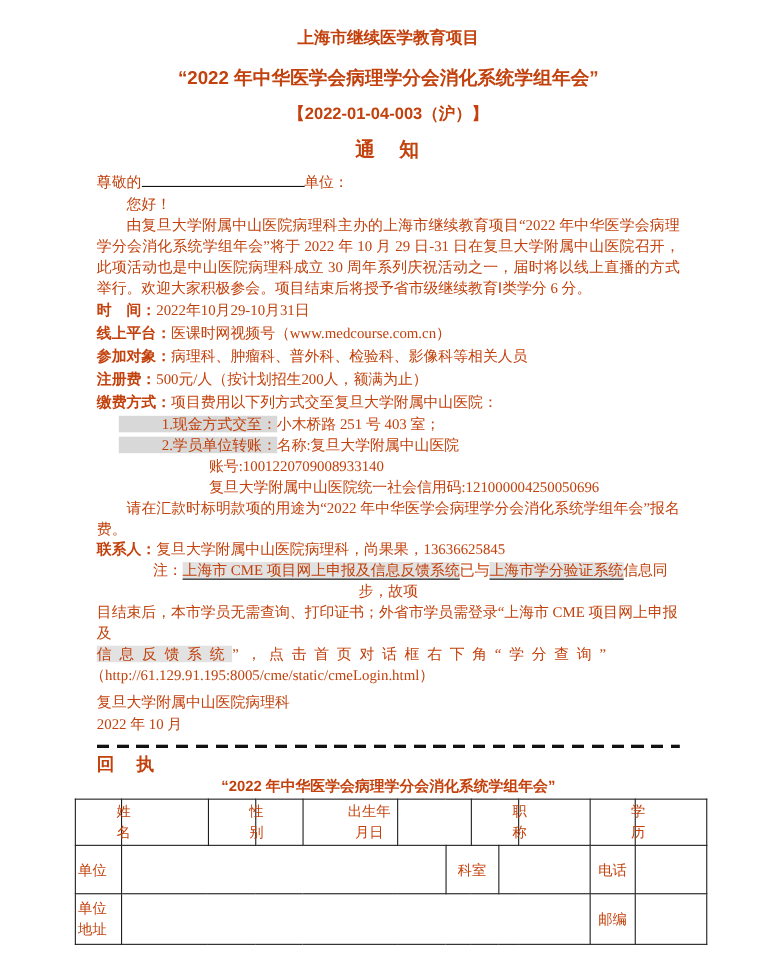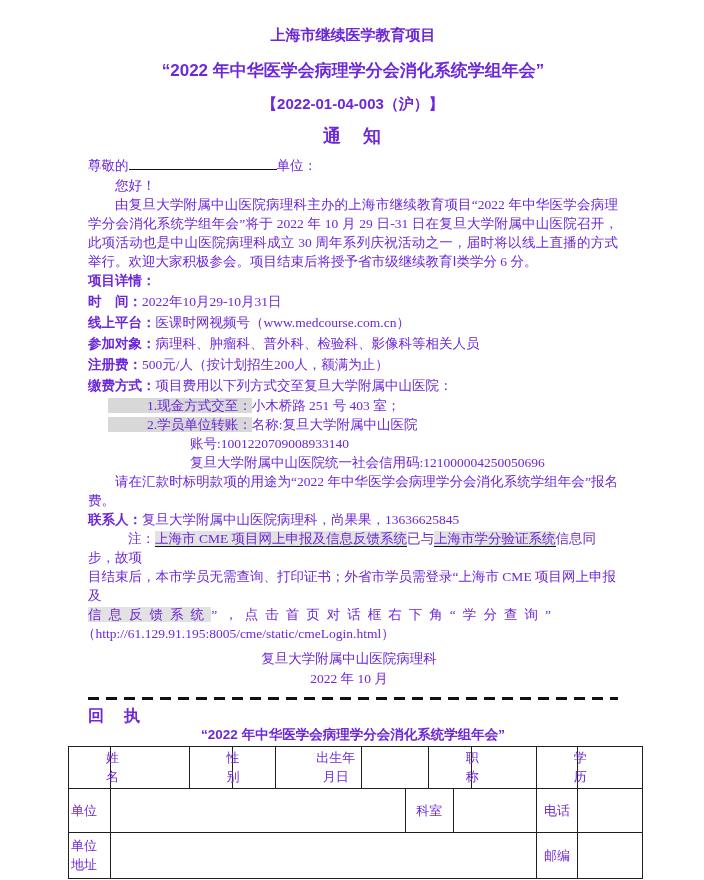--- a/index.html
+++ b/index.html
@@ -1,20 +1,20 @@
 <!DOCTYPE html>
 <html><head>
 <meta charset="utf-8">
 <style>
   * { margin: 0; padding: 0; box-sizing: border-box; }
   html, body { background: #ffffff; }
   .page {
     width: 704px; height: 880px; margin: 0 auto; background: #fff;
     font-family: "Liberation Serif", serif;
-    color: #6d28d9; overflow: hidden; position: relative;
+    color: #c2410c; overflow: hidden; position: relative;
   }
   .content { padding: 26px 86px 0 88px; font-size: 13.5px; line-height: 19px; }
   .hei { font-family: "Liberation Sans", sans-serif; font-weight: bold; }
 
   .title1 { text-align: center; font-size: 15px; line-height: 18px; }
   .title2 { text-align: center; font-size: 17px; line-height: 22px; margin-top: 16px; }
   .code   { text-align: center; font-size: 15px; line-height: 20px; margin-top: 12px; }
   .notice-title { text-align: center; font-size: 18px; line-height: 24px; margin-top: 10px; letter-spacing: 2px; }
 
   .salutation { margin-top: 8px; line-height: 20px; }
@@ -28,26 +28,26 @@
 
   .pay-line { line-height: 19px; padding-left: 20px; }
   .hl-dark { background: #d8d8d8; padding-left: 39px; }
   .hl-light { background: #e2e2e2; }
   .acct-line { line-height: 19px; padding-left: 102px; }
 
   .remit { text-align: justify; text-indent: 2em; }
   .contact-line { line-height: 19px; }
 
   .note-line { line-height: 19px; }
-  .note-l1 { text-indent: 40px; }
+  .note-l1 { text-indent: 40px; text-align: center; }
   .u { border-bottom: 1px solid #111; }
   .note-l3 { letter-spacing: 0.52em; }
   .note-l4 { margin-left: -6px; }
 
-  .signature { margin-top: 6px; text-align: center; padding-right: 8px; line-height: 20px; }
+  .signature { margin-top: 6px; text-align: left; padding-right: 8px; line-height: 20px; }
 
   .dashed-sep {
     margin-top: 8px; height: 2.5px; width: 100%;
     background: repeating-linear-gradient(90deg, #111 0 11px, transparent 11px 18px);
   }
 
   .receipt-heading { text-align: left; font-size: 16px; line-height: 20px; margin-top: 6px; letter-spacing: 2px; }
   .receipt-subtitle { text-align: center; font-size: 13.5px; line-height: 17px; }
 
   table.receipt {
@@ -75,21 +75,20 @@
     <div class="notice-title hei">通　知</div>
 
     <div class="salutation">
       <span>尊敬的</span><span class="blank-underline"></span><span>单位：</span>
     </div>
 
     <div class="greeting">您好！</div>
 
     <div class="intro">由复旦大学附属中山医院病理科主办的上海市继续教育项目“2022 年中华医学会病理学分会消化系统学组年会”将于 2022 年 10 月 29 日-31 日在复旦大学附属中山医院召开，此项活动也是中山医院病理科成立 30 周年系列庆祝活动之一，届时将以线上直播的方式举行。欢迎大家积极参会。项目结束后将授予省市级继续教育Ⅰ类学分 6 分。</div>
 
-    <div class="details-heading hei">项目详情：</div>
 
     <div class="detail-line">
       <span class="hei">时　间：</span><span>2022年10月29-10月31日</span>
     </div>
     <div class="detail-line">
       <span class="hei">线上平台：</span><span>医课时网视频号（www.medcourse.com.cn）</span>
     </div>
     <div class="detail-line">
       <span class="hei">参加对象：</span><span>病理科、肿瘤科、普外科、检验科、影像科等相关人员</span>
     </div>

